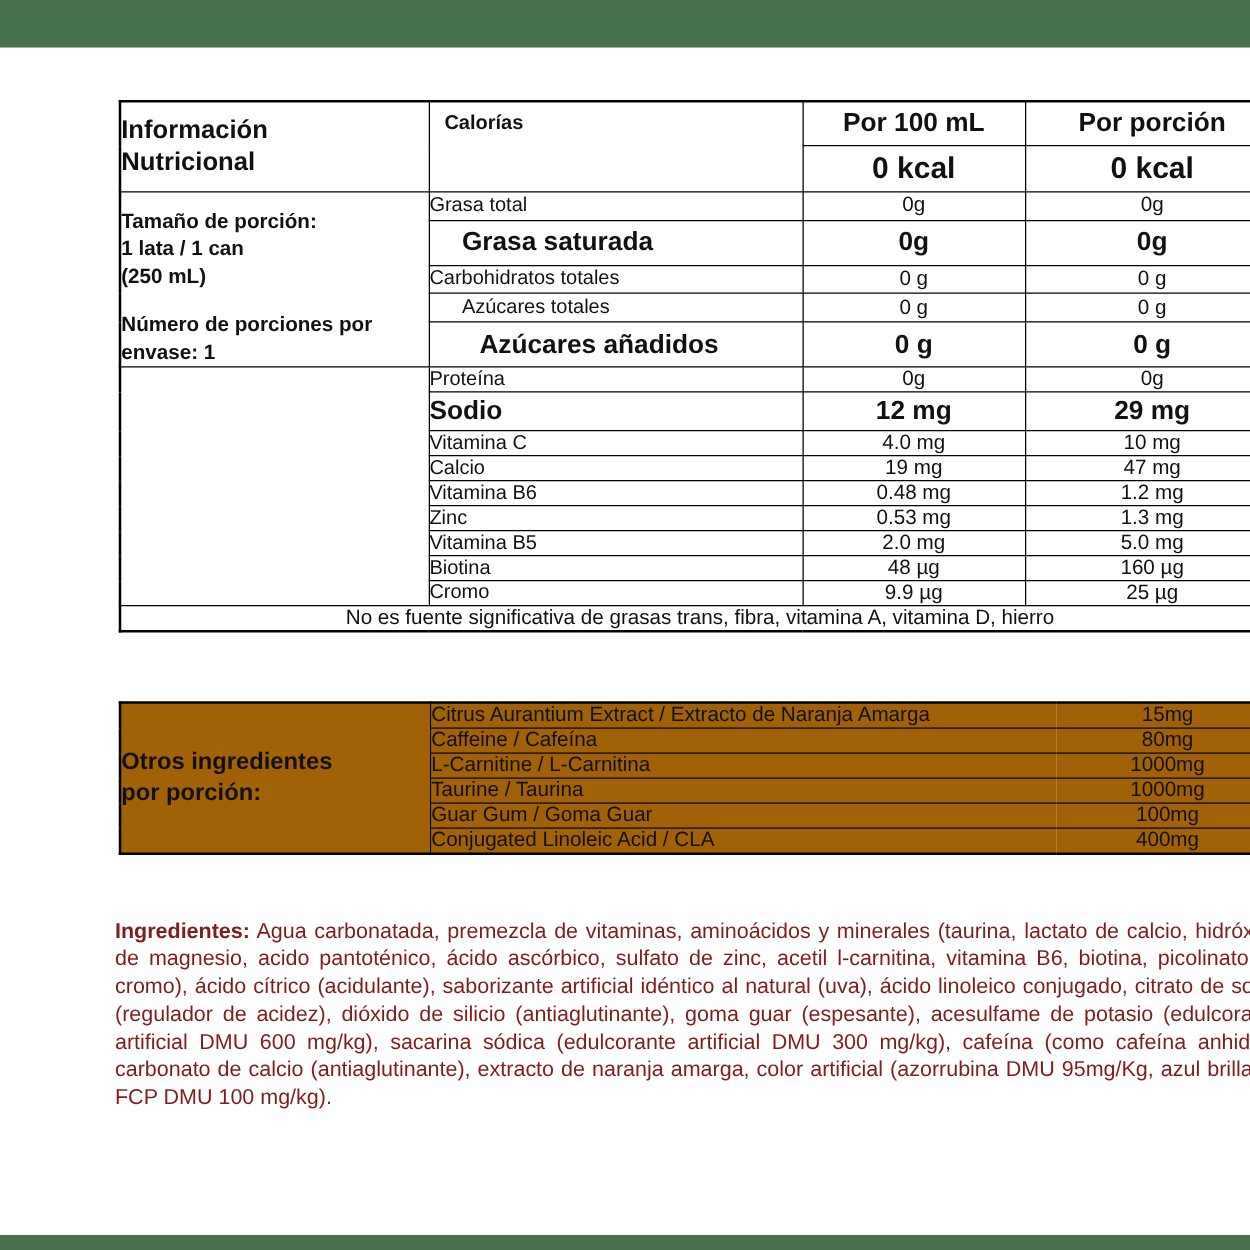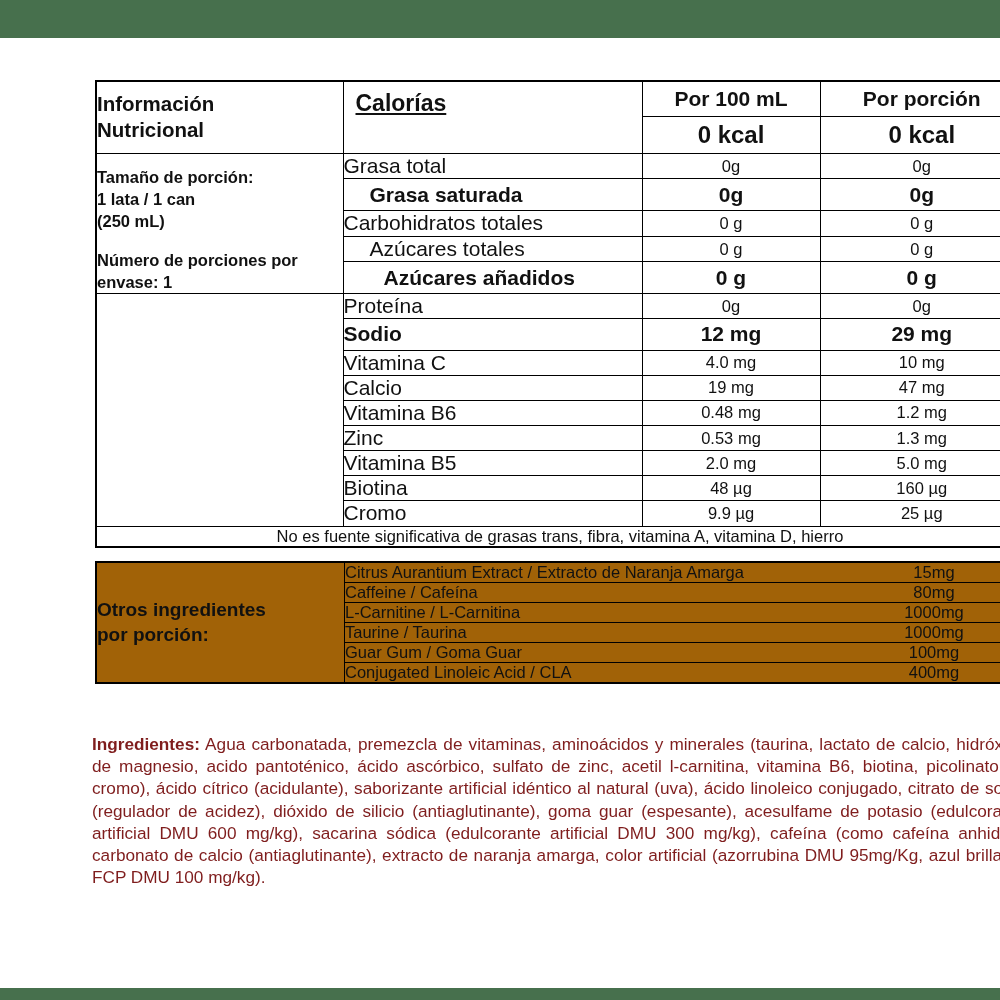--- a/index.html
+++ b/index.html
@@ -73,40 +73,39 @@
   .cell-info.small {
     font-size: 16.5px;
     line-height: 1.34;
     padding-top: 12px;
   }
   .cell-info.small .gap { display:block; height: 17px; }
 
   
   .nut-name {
     padding: 3px 0 3px 12px;
-    font-size: 21px;
+    font-size: 16px;
     line-height: 1.15;
     white-space: nowrap;
   }
   .nut-name.indent  { padding-left: 26px; }
   .nut-name.big {
     font-size: 21px;
     font-weight: bold;
     padding-top: 3px;
     padding-bottom: 3px;
   }
   .nut-name.big.indent  { }
   .nut-name.big.indent2 { padding-left: 40px; }
   .nut-name.head {
-    font-size: 23px;
+    font-size: 16px;
     font-weight: bold;
     padding: 8px 0 8px 12px;
     height: 44px;
     vertical-align: top;
-    text-decoration: underline;
   }
 
   
   .val {
     text-align: center;
     font-size: 16.5px;
     line-height: 1.15;
     padding: 3px 0;
     white-space: nowrap;
   }

